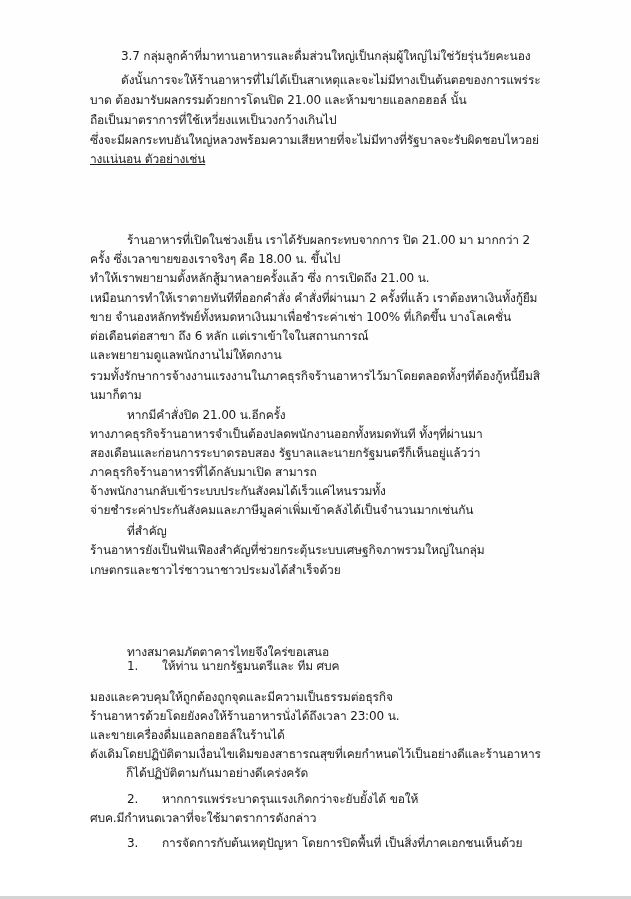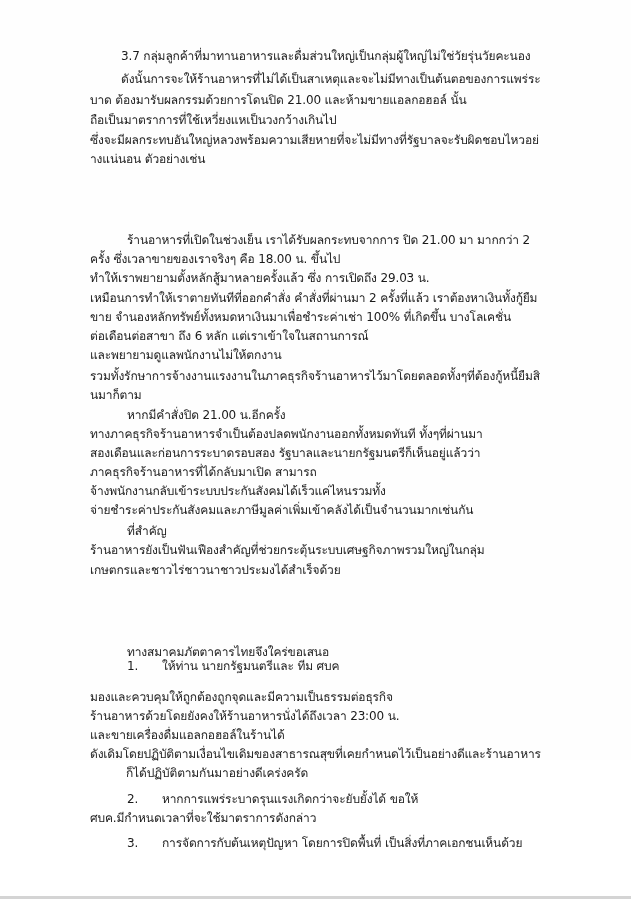--- a/index.html
+++ b/index.html
@@ -42,29 +42,29 @@
       display: inline-block;
       width: 35px;
     }
   </style>
 </head>
 <body>
 
 <div class="page">
 
   <div class="line" style="left:121px; top:48px;">3.7 กลุ่มลูกค้าที่มาทานอาหารและดื่มส่วนใหญ่เป็นกลุ่มผู้ใหญ่ไม่ใช่วัยรุ่นวัยคะนอง</div>
-  <div class="line" style="left:121px; top:72px;font-family:Liberation Mono, monospace;">ดังนั้นการจะให้ร้านอาหารที่ไม่ได้เป็นสาเหตุและจะไม่มีทางเป็นต้นตอของการแพร่ระ</div>
+  <div class="line" style="left:121px; top:72px;">ดังนั้นการจะให้ร้านอาหารที่ไม่ได้เป็นสาเหตุและจะไม่มีทางเป็นต้นตอของการแพร่ระ</div>
   <div class="line" style="top:92px;">บาด ต้องมารับผลกรรมด้วยการโดนปิด 21.00 และห้ามขายแอลกอฮอล์ นั้น</div>
   <div class="line" style="top:112px;">ถือเป็นมาตราการที่ใช้เหวี่ยงแหเป็นวงกว้างเกินไป</div>
   <div class="line" style="top:132px;">ซึ่งจะมีผลกระทบอันใหญ่หลวงพร้อมความเสียหายที่จะไม่มีทางที่รัฐบาลจะรับผิดชอบไหวอย่</div>
-  <div class="line" style="top:151px;">างแน่นอน ตัวอย่างเช่น</div>
+  <div class="line" style="top:151px;text-decoration:underline;">างแน่นอน ตัวอย่างเช่น</div>
 
   <div class="line" style="left:127px; top:232px;">ร้านอาหารที่เปิดในช่วงเย็น เราได้รับผลกระทบจากการ ปิด 21.00 มา มากกว่า 2</div>
   <div class="line" style="top:251px;">ครั้ง ซึ่งเวลาขายของเราจริงๆ คือ 18.00 น. ขึ้นไป</div>
-  <div class="line" style="top:270px;">ทำให้เราพยายามตั้งหลักสู้มาหลายครั้งแล้ว ซึ่ง การเปิดถึง 29.03 น.</div>
+  <div class="line" style="top:270px;">ทำให้เราพยายามตั้งหลักสู้มาหลายครั้งแล้ว ซึ่ง การเปิดถึง 21.00 น.</div>
   <div class="line" style="top:290px;">เหมือนการทำให้เราตายทันทีที่ออกคำสั่ง  คำสั่งที่ผ่านมา 2 ครั้งที่แล้ว เราต้องหาเงินทั้งกู้ยืม</div>
   <div class="line" style="top:309px;">ขาย จำนองหลักทรัพย์ทั้งหมดหาเงินมาเพื่อชำระค่าเช่า 100% ที่เกิดขึ้น บางโลเคชั่น</div>
   <div class="line" style="top:328px;">ต่อเดือนต่อสาขา ถึง 6 หลัก  แต่เราเข้าใจในสถานการณ์</div>
   <div class="line" style="top:347px;">และพยายามดูแลพนักงานไม่ให้ตกงาน</div>
   <div class="line" style="top:368px;">รวมทั้งรักษาการจ้างงานแรงงานในภาคธุรกิจร้านอาหารไว้มาโดยตลอดทั้งๆที่ต้องกู้หนี้ยืมสิ</div>
   <div class="line" style="top:387px;">นมาก็ตาม</div>
 
   <div class="line" style="left:127px; top:407px;">หากมีคำสั่งปิด 21.00 น.อีกครั้ง</div>
   <div class="line" style="top:445px;">สองเดือนและก่อนการระบาดรอบสอง รัฐบาลและนายกรัฐมนตรีก็เห็นอยู่แล้วว่า</div>
   <div class="line" style="top:426px;">ทางภาคธุรกิจร้านอาหารจำเป็นต้องปลดพนักงานออกทั้งหมดทันที ทั้งๆที่ผ่านมา</div>

